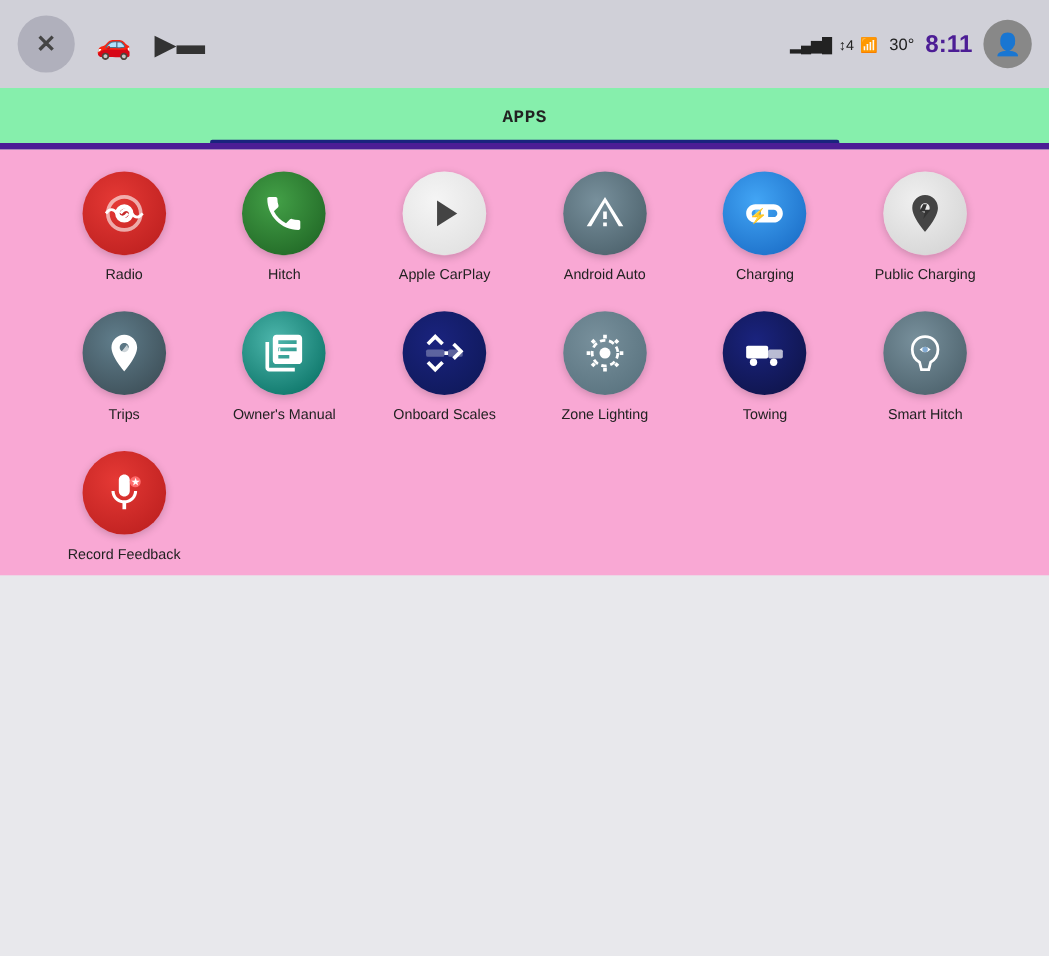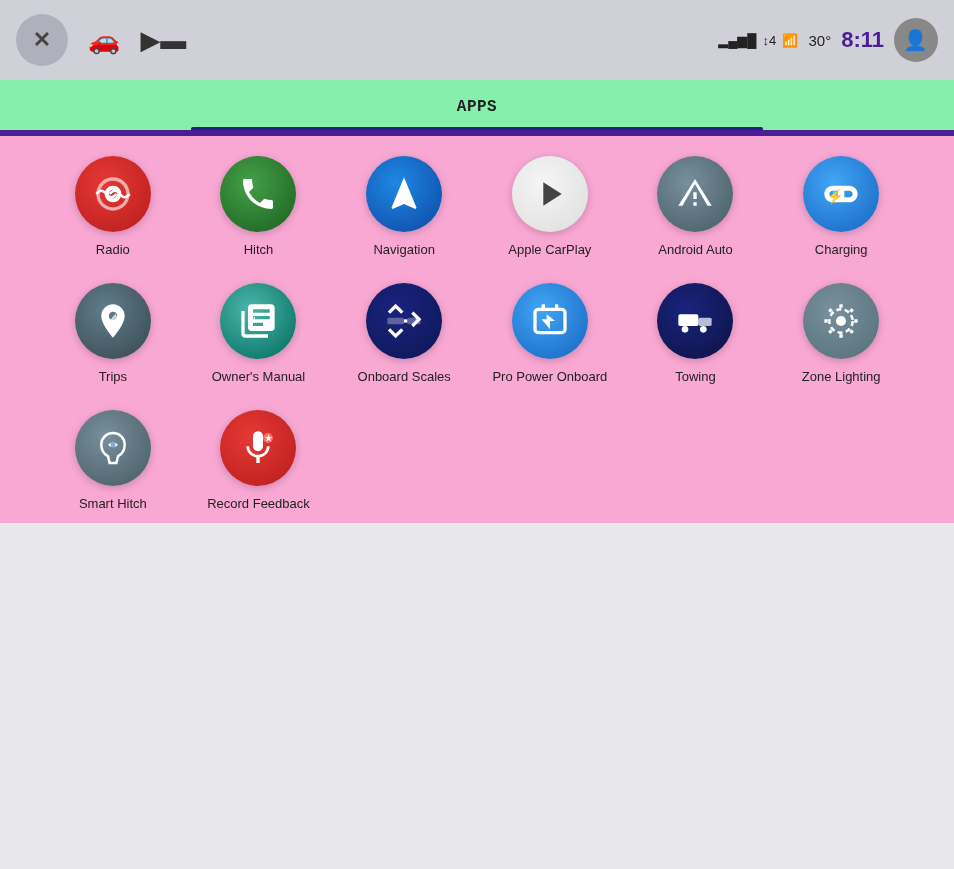--- a/index.html
+++ b/index.html
@@ -221,28 +221,20 @@
 
     <div class="app-item">
       <div class="app-icon bg-green">
         <svg viewBox="0 0 24 24">
             <path d="M6.6 10.8c1.4 2.8 3.8 5.1 6.6 6.6l2.2-2.2c.3-.3.7-.4 1-.2 1.1.4 2.3.6 3.6.6.6 0 1 .4 1 1V20c0 .6-.4 1-1 1-9.4 0-17-7.6-17-17 0-.6.4-1 1-1h3.5c.6 0 1 .4 1 1 0 1.3.2 2.5.6 3.6.1.3 0 .7-.2 1L6.6 10.8z" fill="white"></path>
           </svg>
       </div>
       <span class="app-label">Hitch</span>
     </div>
 
-    <div class="app-item">
-      <div class="app-icon bg-blue-nav">
-        <svg viewBox="0 0 24 24">
-            <path d="M12 2L4.5 20.29l.71.71L12 18l6.79 3 .71-.71z" fill="white"></path>
-          </svg>
-      </div>
-      <span class="app-label">Navigation</span>
-    </div>
 
 
     <div class="app-item">
       <div class="app-icon bg-light-gray light-icon">
         <svg viewBox="0 0 24 24" fill="#333">
             <path d="M8 5v14l11-7z"></path>
           </svg>
       </div>
       <span class="app-label">Apple CarPlay</span>
     </div>
@@ -260,20 +252,29 @@
       <div class="app-icon bg-blue-light">
         <svg viewBox="0 0 24 24">
             <path d="M17 7H7c-2.76 0-5 2.24-5 5s2.24 5 5 5h10c2.76 0 5-2.24 5-5s-2.24-5-5-5zm-7 7H7c-1.1 0-2-.9-2-2s.9-2 2-2h3v4zm3-4h-1v4h1v-4zm4 4h-3v-4h3c1.1 0 2 .9 2 2s-.9 2-2 2z" fill="white"></path>
             <path d="M7 10h2v4H7z" fill="rgba(100,200,255,0.8)"></path>
             <text x="4" y="16" font-size="8" fill="white">⚡</text>
           </svg>
       </div>
       <span class="app-label">Charging</span>
     </div>
 
+    <div class="app-item">
+      <div class="app-icon bg-white-gray light-icon">
+        <svg viewBox="0 0 24 24" fill="#555">
+            <path d="M12 2C8.13 2 5 5.13 5 9c0 5.25 7 13 7 13s7-7.75 7-13c0-3.87-3.13-7-7-7zm0 9.5c-1.38 0-2.5-1.12-2.5-2.5s1.12-2.5 2.5-2.5 2.5 1.12 2.5 2.5-1.12 2.5-2.5 2.5z"></path>
+            <path d="M11 7l-2 4h3l-1 4 4-5h-3l1-3z" fill="#333"></path>
+          </svg>
+      </div>
+      <span class="app-label">Public Charging</span>
+    </div>
 
     <div class="app-item">
       <div class="app-icon bg-steel">
         <svg viewBox="0 0 24 24">
             <path d="M12 2C8.13 2 5 5.13 5 9c0 5.25 7 13 7 13s7-7.75 7-13c0-3.87-3.13-7-7-7zm0 9.5c-1.38 0-2.5-1.12-2.5-2.5s1.12-2.5 2.5-2.5 2.5 1.12 2.5 2.5-1.12 2.5-2.5 2.5z" fill="white"></path>
             <path d="M14 9.5c0-.7-.2-1.4-.5-2L9 13h3l-2 4 6-8h-3c.3-.4.5-1 .5-1.5l-.5 2z" fill="rgba(255,255,255,0.7)"></path>
           </svg>
       </div>
       <span class="app-label">Trips</span>
     </div>
@@ -295,57 +296,46 @@
             <path d="M3 7l4-4 4 4M3 17l4 4 4-4" stroke="white" stroke-width="2" fill="none"></path>
             <path d="M17 7l4 4-4 4" stroke="white" stroke-width="2" fill="none"></path>
             <rect x="2" y="10" width="10" height="4" rx="1" fill="rgba(255,255,255,0.3)"></rect>
             <rect x="14" y="10" width="8" height="4" rx="1" fill="rgba(255,255,255,0.3)"></rect>
             <line x1="12" y1="12" x2="14" y2="12" stroke="white" stroke-width="2"></line>
           </svg>
       </div>
       <span class="app-label">Onboard Scales</span>
     </div>
 
-    <div class="app-item">
-      <div class="app-icon bg-blue-pro">
-        <svg viewBox="0 0 24 24">
-            <rect x="3" y="5" width="18" height="14" rx="2" stroke="white" stroke-width="2" fill="none"></rect>
-            <path d="M10 8v3H7l5 6v-5h3z" fill="white"></path>
-            <line x1="8" y1="2" x2="8" y2="5" stroke="white" stroke-width="2"></line>
-            <line x1="16" y1="2" x2="16" y2="5" stroke="white" stroke-width="2"></line>
-          </svg>
-      </div>
-      <span class="app-label">Pro Power Onboard</span>
+
+    <div class="app-item">
+      <div class="app-icon bg-gray-zone">
+        <svg viewBox="0 0 24 24">
+            <circle cx="12" cy="12" r="3" fill="white"></circle>
+            <path d="M12 2v2M12 20v2M2 12h2M20 12h2M4.93 4.93l1.41 1.41M17.66 17.66l1.41 1.41M4.93 19.07l1.41-1.41M17.66 6.34l1.41-1.41" stroke="white" stroke-width="2"></path>
+            <circle cx="12" cy="12" r="7" stroke="white" stroke-width="1.5" fill="none" stroke-dasharray="3 2"></circle>
+          </svg>
+      </div>
+      <span class="app-label">Zone Lighting</span>
     </div>
 
     <div class="app-item">
       <div class="app-icon bg-dark-navy">
         <svg viewBox="0 0 24 24">
             <rect x="2" y="8" width="12" height="7" rx="1" fill="white"></rect>
             <rect x="14" y="10" width="8" height="5" rx="1" fill="rgba(255,255,255,0.7)"></rect>
             <circle cx="6" cy="17" r="2" fill="white"></circle>
             <circle cx="17" cy="17" r="2" fill="white"></circle>
             <line x1="13" y1="12.5" x2="14" y2="12.5" stroke="white" stroke-width="2"></line>
           </svg>
       </div>
       <span class="app-label">Towing</span>
     </div>
 
     <div class="app-item">
-      <div class="app-icon bg-gray-zone">
-        <svg viewBox="0 0 24 24">
-            <circle cx="12" cy="12" r="3" fill="white"></circle>
-            <path d="M12 2v2M12 20v2M2 12h2M20 12h2M4.93 4.93l1.41 1.41M17.66 17.66l1.41 1.41M4.93 19.07l1.41-1.41M17.66 6.34l1.41-1.41" stroke="white" stroke-width="2"></path>
-            <circle cx="12" cy="12" r="7" stroke="white" stroke-width="1.5" fill="none" stroke-dasharray="3 2"></circle>
-          </svg>
-      </div>
-      <span class="app-label">Zone Lighting</span>
-    </div>
-
-    <div class="app-item">
       <div class="app-icon bg-steel-hitch">
         <svg viewBox="0 0 24 24">
             <path d="M12 3C8 3 5 6 5 10c0 3 1.5 5.5 4 7l1 4h4l1-4c2.5-1.5 4-4 4-7 0-4-3-7-7-7z" stroke="white" stroke-width="1.5" fill="none"></path>
             <path d="M9 10 Q12 7 15 10 Q12 13 9 10z" fill="white"></path>
             <circle cx="12" cy="10" r="1.5" fill="rgba(100,150,200,0.8)"></circle>
           </svg>
       </div>
       <span class="app-label">Smart Hitch</span>
     </div>
 

